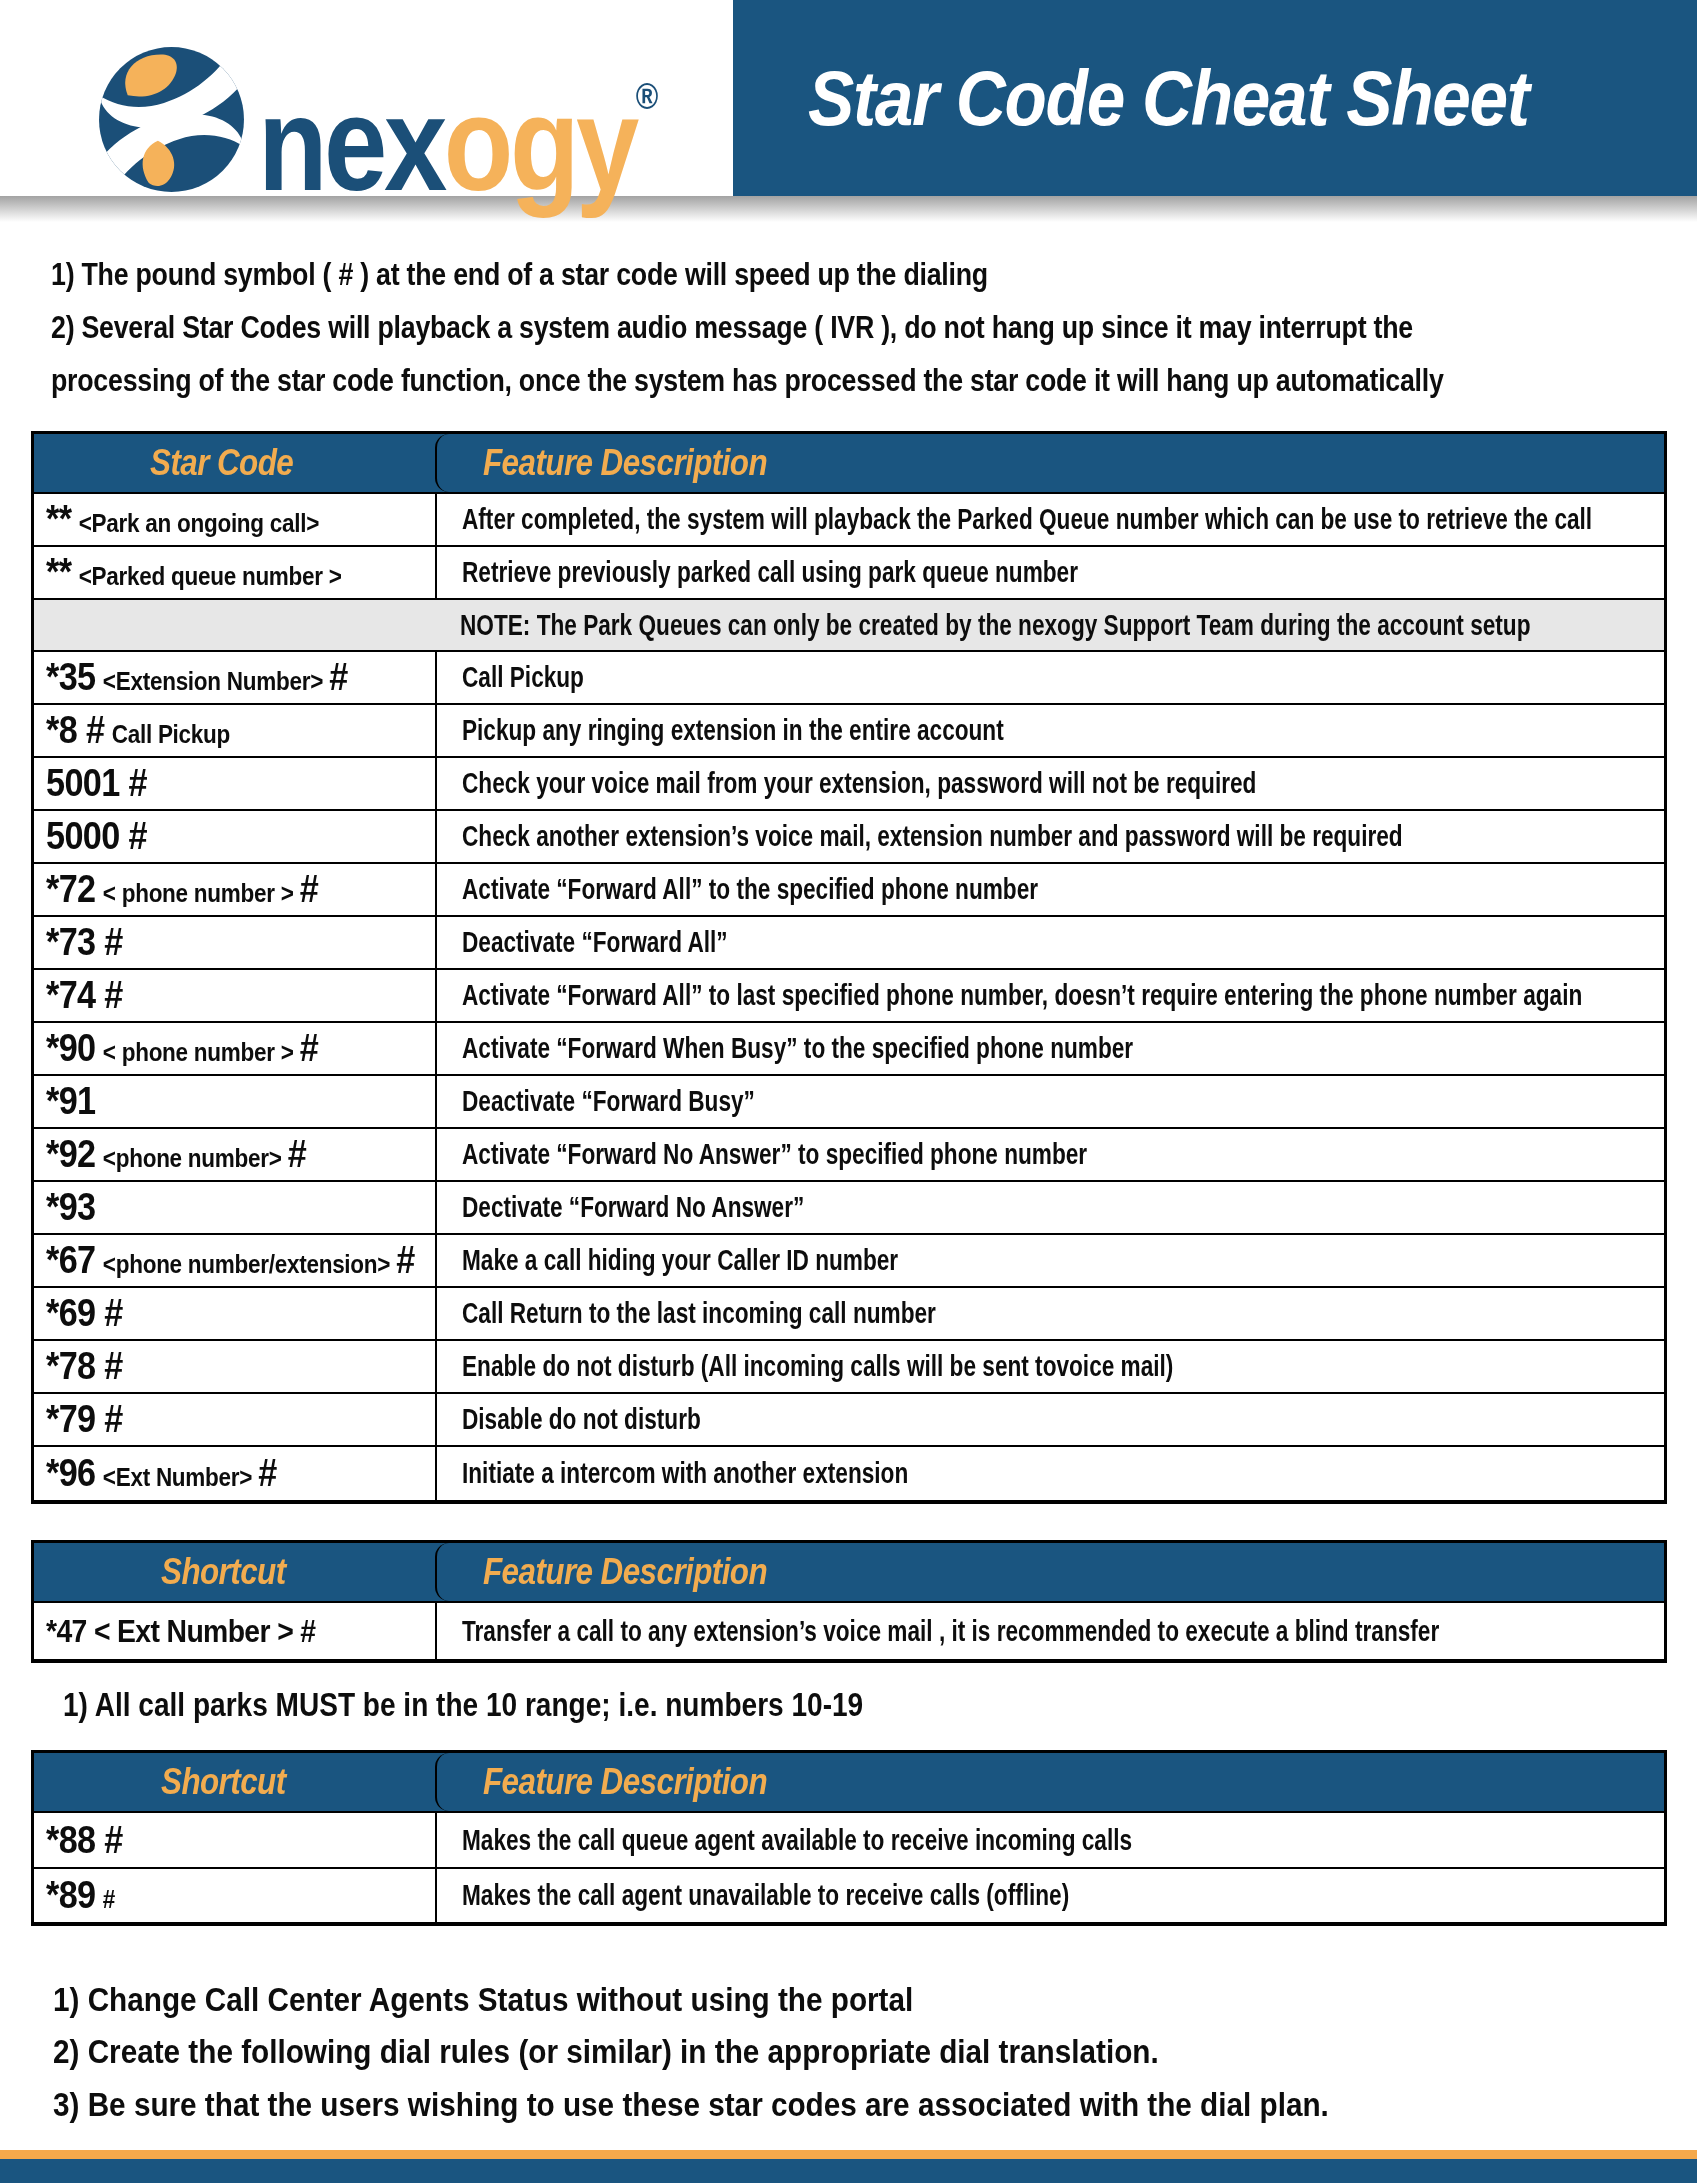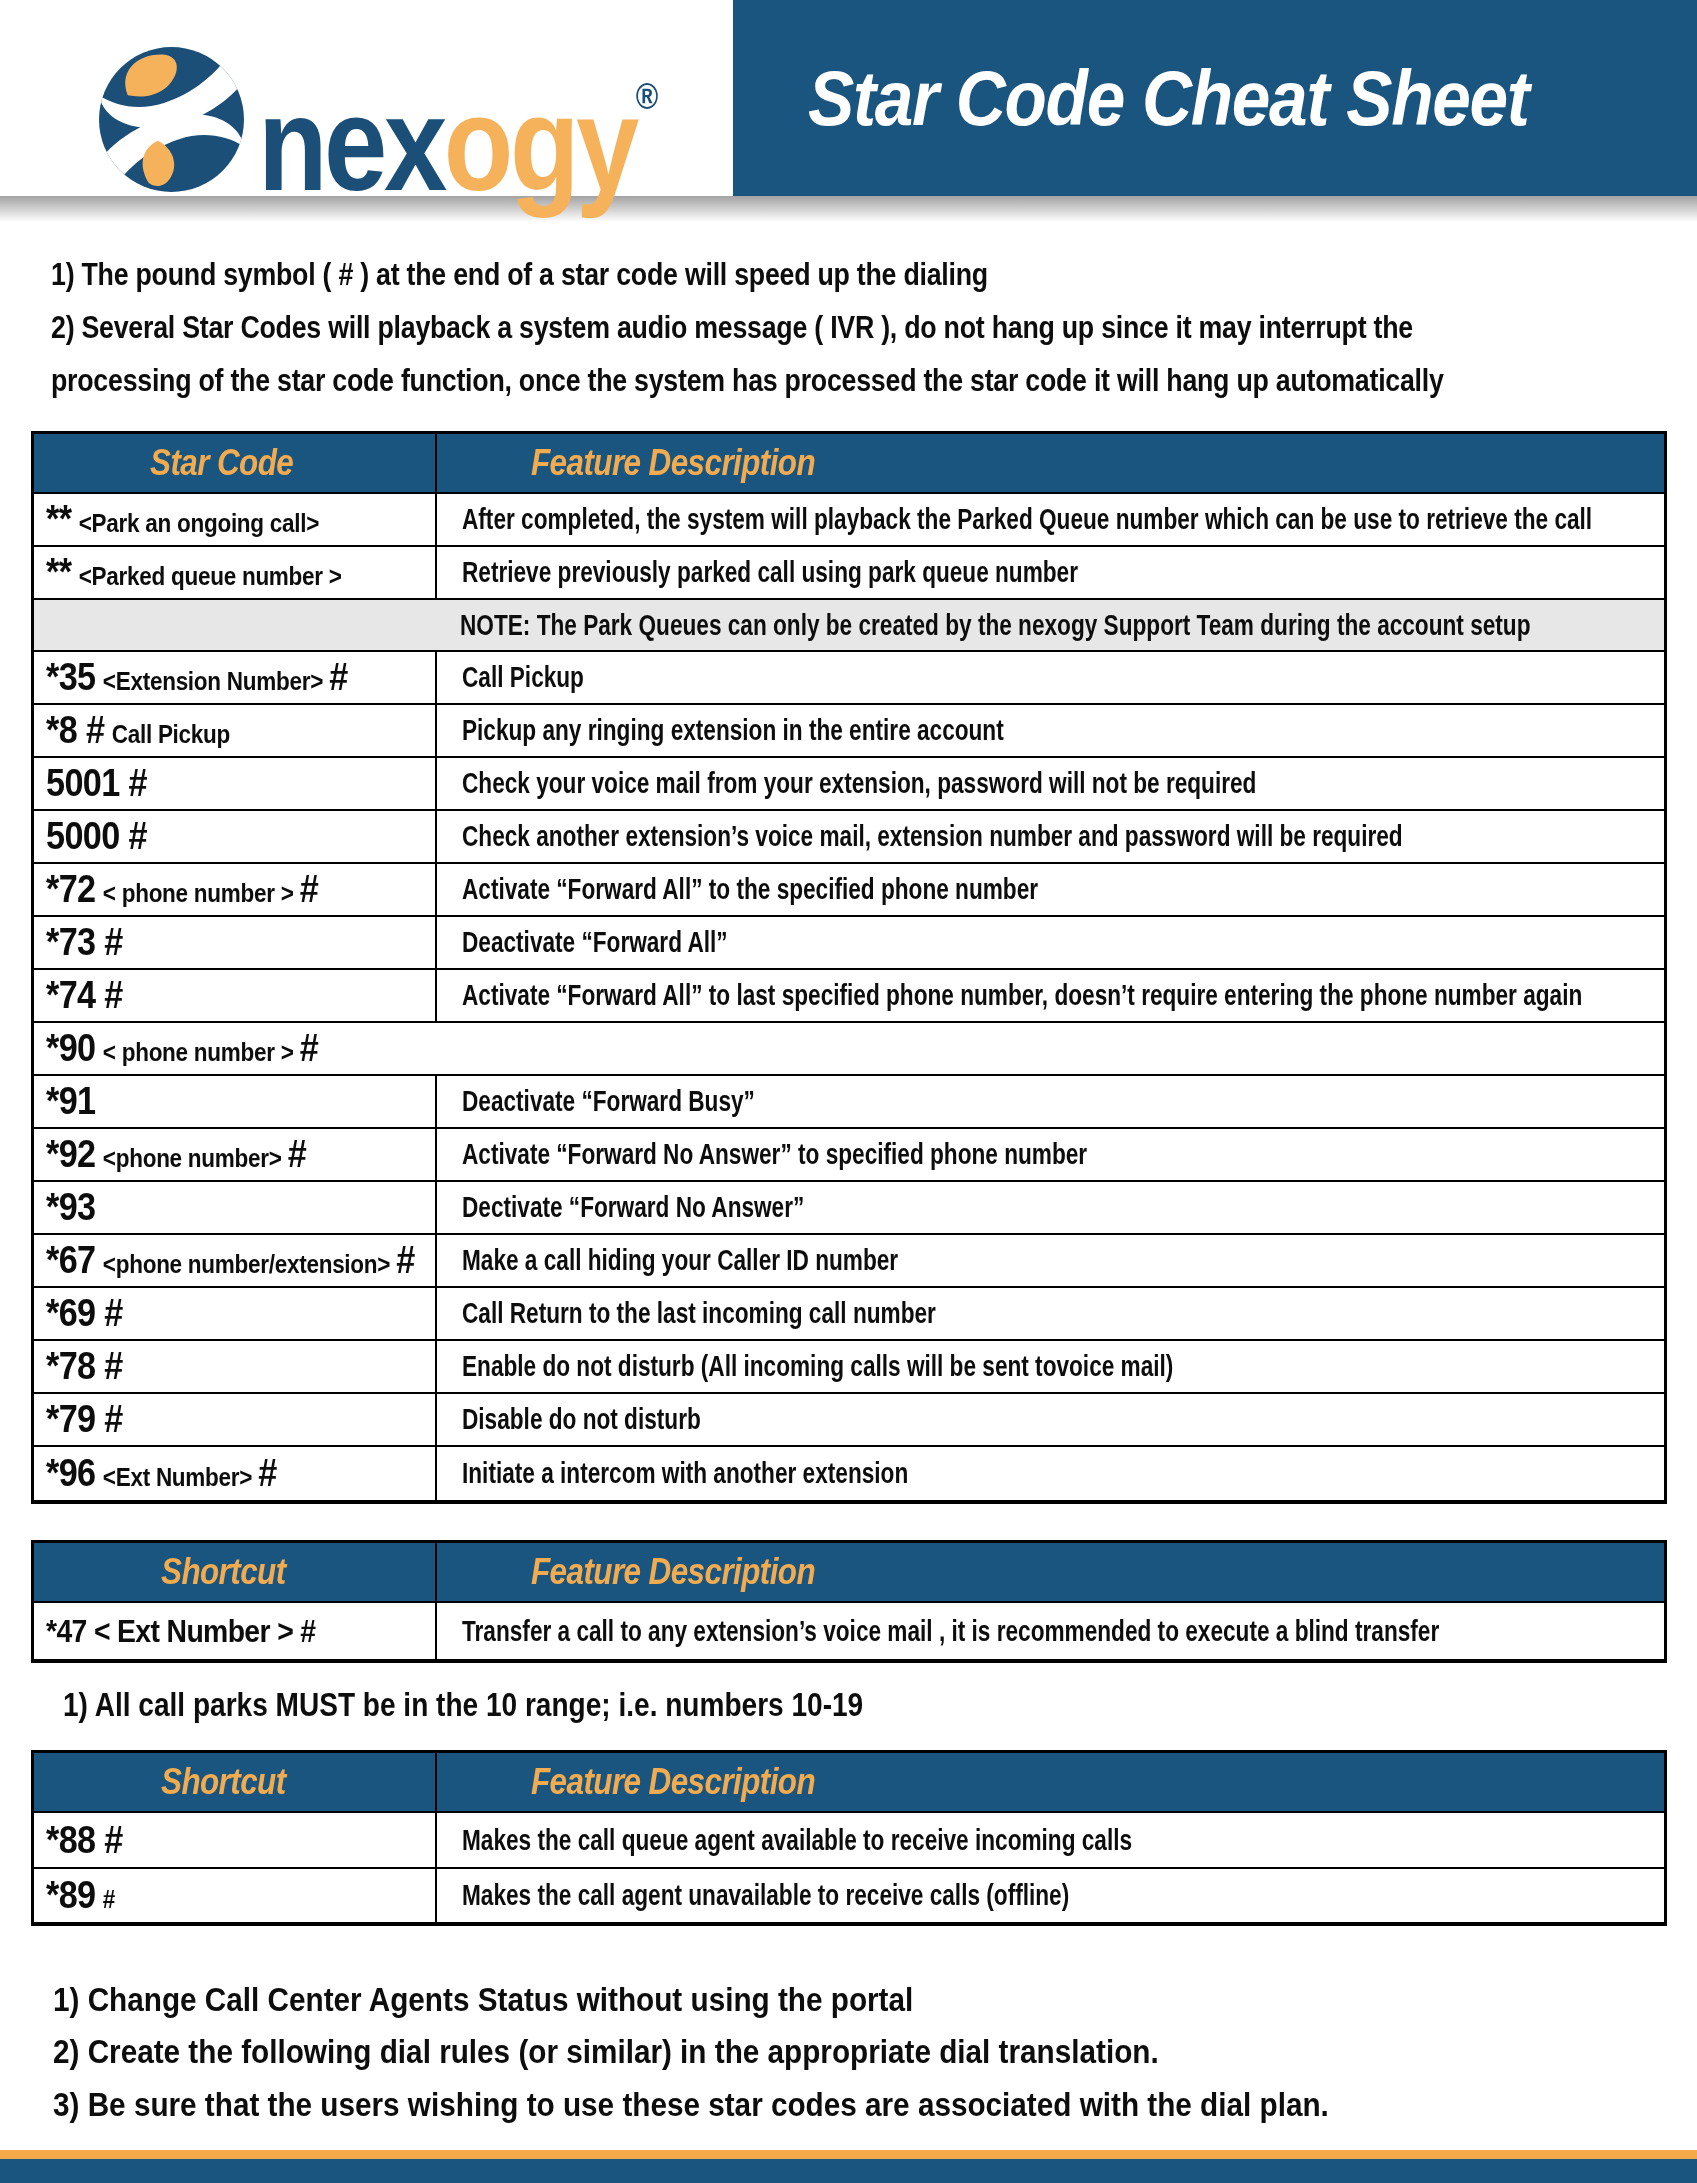--- a/index.html
+++ b/index.html
@@ -61,21 +61,21 @@
   .thead {
     display: grid; grid-template-columns: 401px 1fr;
     height: 60px; border-bottom: 2.7px solid #000;
     background: #1a5580; box-sizing: border-box;
   }
   .th {
     display: flex; align-items: center;
     color: #f2ac4f; font-style: italic; font-size: 37px; letter-spacing: -0.7px;
   }
   .th-code { justify-content: center; }
-  .th-desc { border-left: 2.1px solid #000; padding-left: 94px; }
+  .th-desc { border-left: 2.1px solid #000; padding-left: 46px; border-radius: 14px; }
   .trow {
     display: grid; grid-template-columns: 401px 1fr;
     height: 53px; border-bottom: 2.7px solid #000; box-sizing: border-box;
   }
   .trow-last { border-bottom: none; height: 53px; }
   .trow-tall { height: 56px; }
   .tcell { display: flex; align-items: center; overflow: visible; box-sizing: border-box; }
   .cell-code { padding-left: 12.3px; }
   .cell-desc { border-left: 2.1px solid #000; padding-left: 25px; font-size: 29px; }
   .code-wrap { display: inline-flex; align-items: baseline; transform: scaleX(0.90); transform-origin: 0 50%; white-space: nowrap; }
@@ -261,20 +261,23 @@
         </div>
     </div>
     <div class="trow">
       <div class="tcell cell-code">
           <span class="code-wrap">
             <span class="code-main">*90</span>
             <span class="code-note">&lt; phone number &gt;</span>
             <span class="code-suffix">#</span>
           </span>
         </div>
+      <div class="tcell cell-desc">
+          <span class="sx78">Activate “Forward When Busy” to the specified phone number</span>
+        </div>
     </div>
     <div class="trow">
       <div class="tcell cell-code">
           <span class="code-wrap">
             <span class="code-main">*91</span>
             <span class="code-note"></span>
             <span class="code-suffix"></span>
           </span>
         </div>
       <div class="tcell cell-desc">

